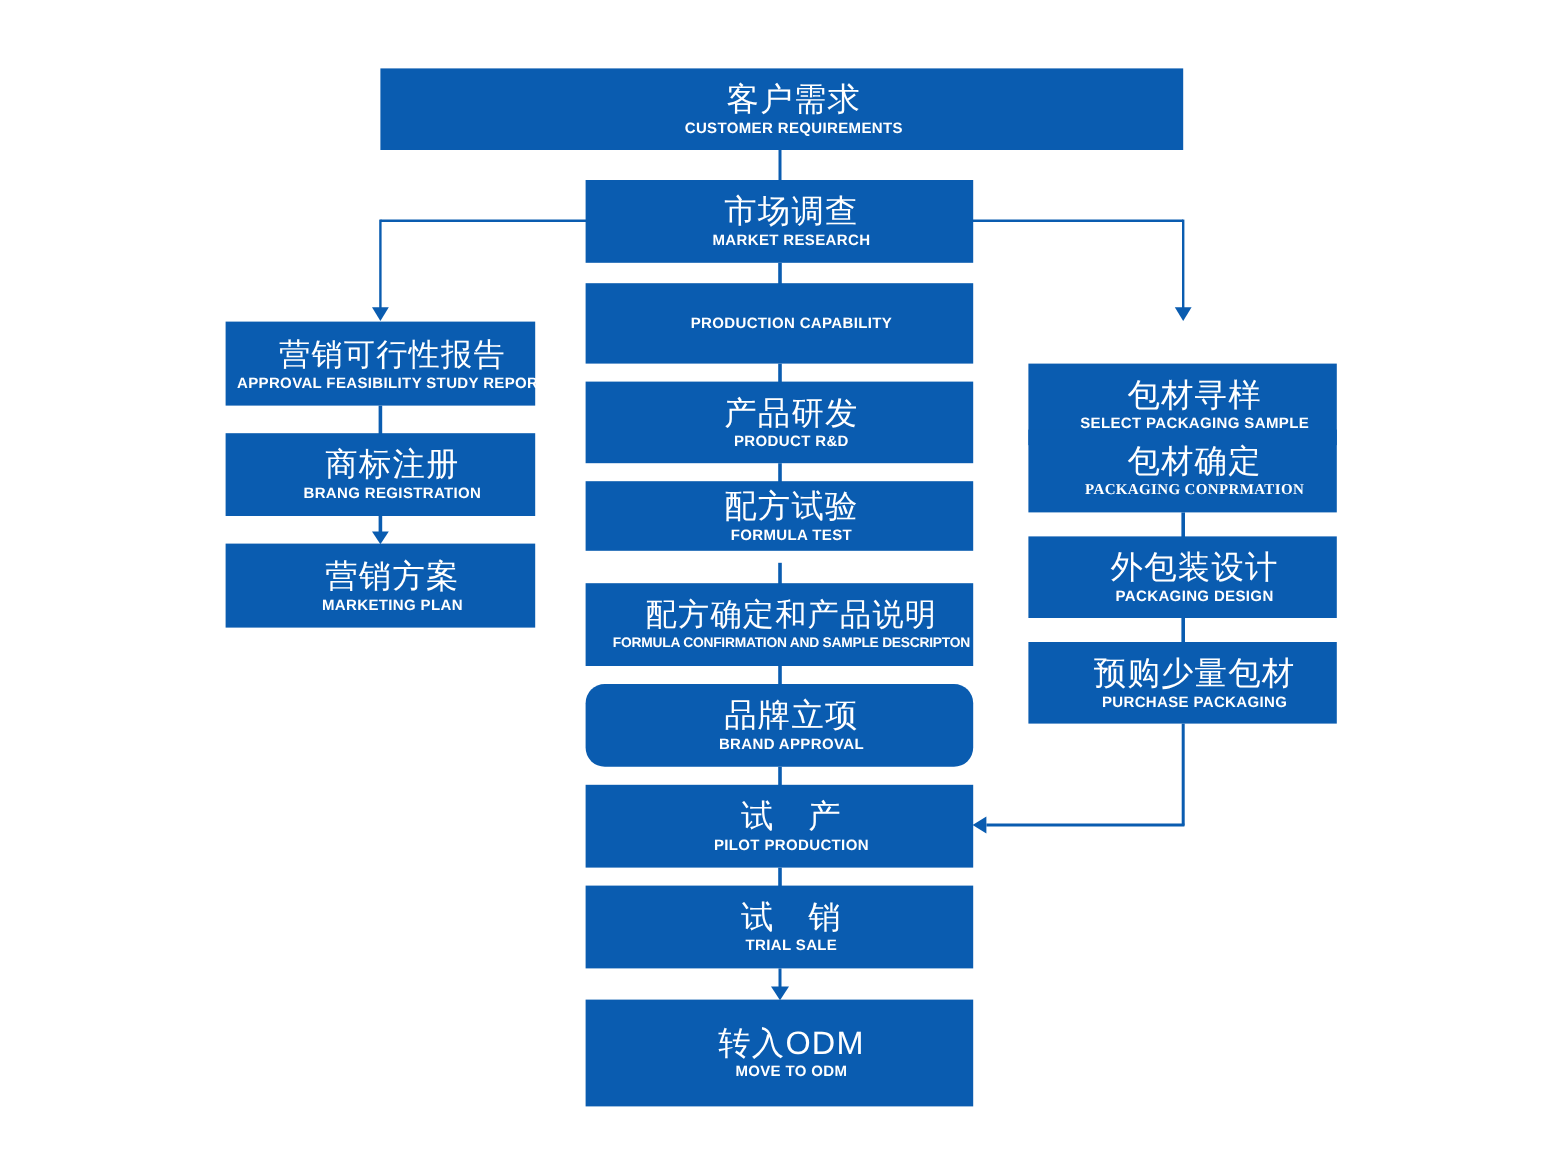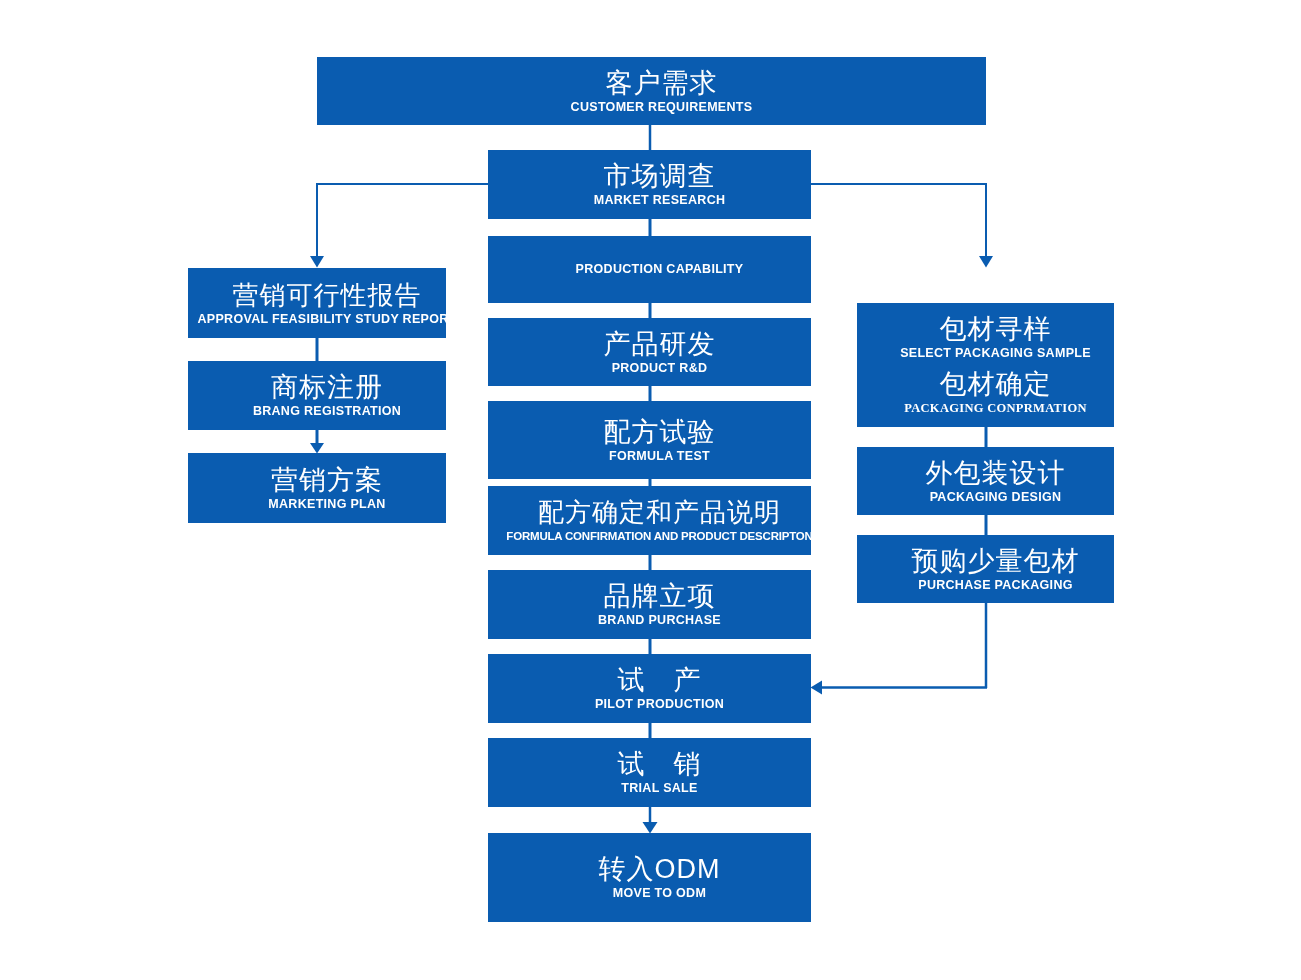--- a/index.html
+++ b/index.html
@@ -51,23 +51,23 @@
   }
   .node.small-sub .subtitle { font-size: 11.5px; letter-spacing: -0.2px; }
   .node.small-title .title { font-size: 26px; }
 
   
   #n-customer   { left: 317px; top:  57px; width: 669px; height: 68px; }
 
   #n-market     { left: 488px; top: 150px; width: 323px; height: 69px; }
   #n-capability { left: 488px; top: 236px; width: 323px; height: 67px; }
   #n-rnd        { left: 488px; top: 318px; width: 323px; height: 68px; }
-  #n-ftest      { left: 488px; top: 401px; width: 323px; height: 78px; }
+  #n-ftest      { left: 488px; top: 401px; width: 323px; height: 58px; }
   #n-fconfirm   { left: 488px; top: 486px; width: 323px; height: 69px; }
-  #n-brand      { left: 488px; top: 570px; width: 323px; height: 69px; }
+  #n-brand      { left: 488px; top: 570px; width: 323px; height: 69px; border-radius: 16px; }
   #n-pilot      { left: 488px; top: 654px; width: 323px; height: 69px; }
   #n-trial      { left: 488px; top: 738px; width: 323px; height: 69px; text-align: right; }
   #n-odm        { left: 488px; top: 833px; width: 323px; height: 89px; }
 
   #n-feasibility{ left: 188px; top: 268px; width: 258px; height: 70px; }
   #n-trademark  { left: 188px; top: 361px; width: 258px; height: 69px; }
   #n-plan       { left: 188px; top: 453px; width: 258px; height: 70px; text-align: center; }
 
   #n-pkgsample  { left: 857px; top: 270px; width: 257px; height: 68px; margin-top: 33px; }
   #n-pkgconfirm { left: 857px; top: 358px; width: 257px; height: 69px; font-family: Liberation Serif, serif; }
@@ -145,25 +145,25 @@
   <div class="node" id="n-rnd">
     <div class="title">产品研发</div>
     <div class="subtitle">PRODUCT R&amp;D</div>
   </div>
   <div class="node" id="n-ftest">
     <div class="title">配方试验</div>
     <div class="subtitle">FORMULA TEST</div>
   </div>
   <div class="node small-sub small-title" id="n-fconfirm">
     <div class="title">配方确定和产品说明</div>
-    <div class="subtitle">FORMULA CONFIRMATION AND PRODUCT DESCRIPTON</div>
+    <div class="subtitle">FORMULA CONFIRMATION AND SAMPLE DESCRIPTON</div>
   </div>
   <div class="node" id="n-brand">
     <div class="title">品牌立项</div>
-    <div class="subtitle">BRAND PURCHASE</div>
+    <div class="subtitle">BRAND APPROVAL</div>
   </div>
   <div class="node" id="n-pilot">
     <div class="title">试　产</div>
     <div class="subtitle">PILOT PRODUCTION</div>
   </div>
   <div class="node" id="n-trial">
     <div class="title">试　销</div>
     <div class="subtitle">TRIAL SALE</div>
   </div>
   <div class="node" id="n-odm">

